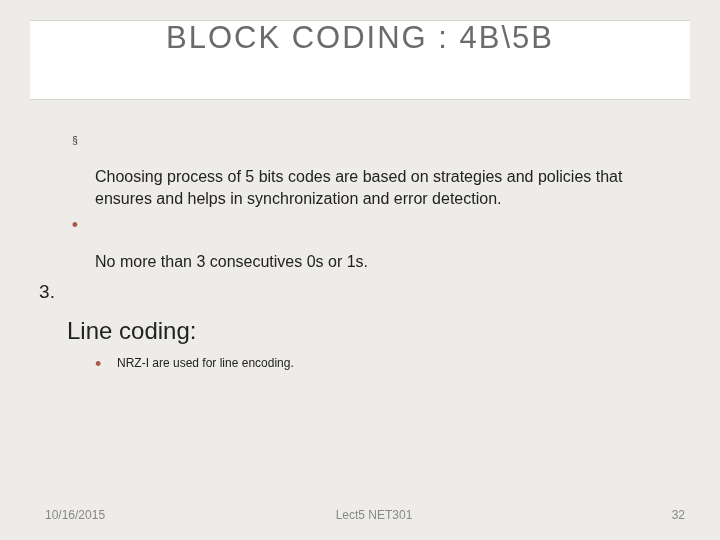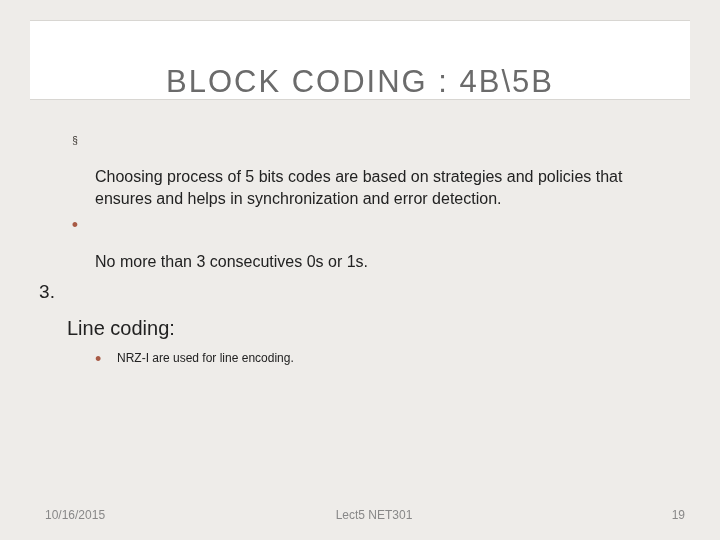--- a/index.html
+++ b/index.html
@@ -19,21 +19,21 @@
     box-sizing: border-box;
   }
   .title-box {
     position: absolute;
     top: 20px;
     left: 30px;
     right: 30px;
     height: 80px;
     background: #ffffff;
     display: flex;
-    align-items: flex-end;
+    align-items: flex-start;
     justify-content: center;
     box-shadow: 0 1px 0 #d8d6d2 inset, 0 -1px 0 #d8d6d2 inset;
   }
   .title-text {
     font-size: 31px;
     letter-spacing: 2px;
     color: #6b6b6b;
     font-weight: 400;
   }
   .body {
@@ -69,21 +69,21 @@
   }
   .marker.num {
     color: #222;
     font-size: 19px;
   }
   .content {
     flex: 1;
     margin-top: 36px;
   }
   .content.big {
-    font-size: 20px;
+    font-size: 24px;
     color: #222;
   }
   .sub-row {
     display: flex;
     margin-top: 8px;
     margin-left: 40px;
   }
   .sub-marker {
     width: 22px;
     flex-shrink: 0;
@@ -152,16 +152,16 @@
     <div class="sub-row">
       <div class="sub-marker">•</div>
       <div class="sub-content">NRZ-I are used for line encoding.</div>
     </div>
 
   </div>
 
   <div class="footer">
     <div class="footer-date">10/16/2015</div>
     <div class="footer-center">Lect5    NET301</div>
-    <div class="footer-page">19</div>
+    <div class="footer-page">32</div>
   </div>
 
 </div>
 
 </body></html>

